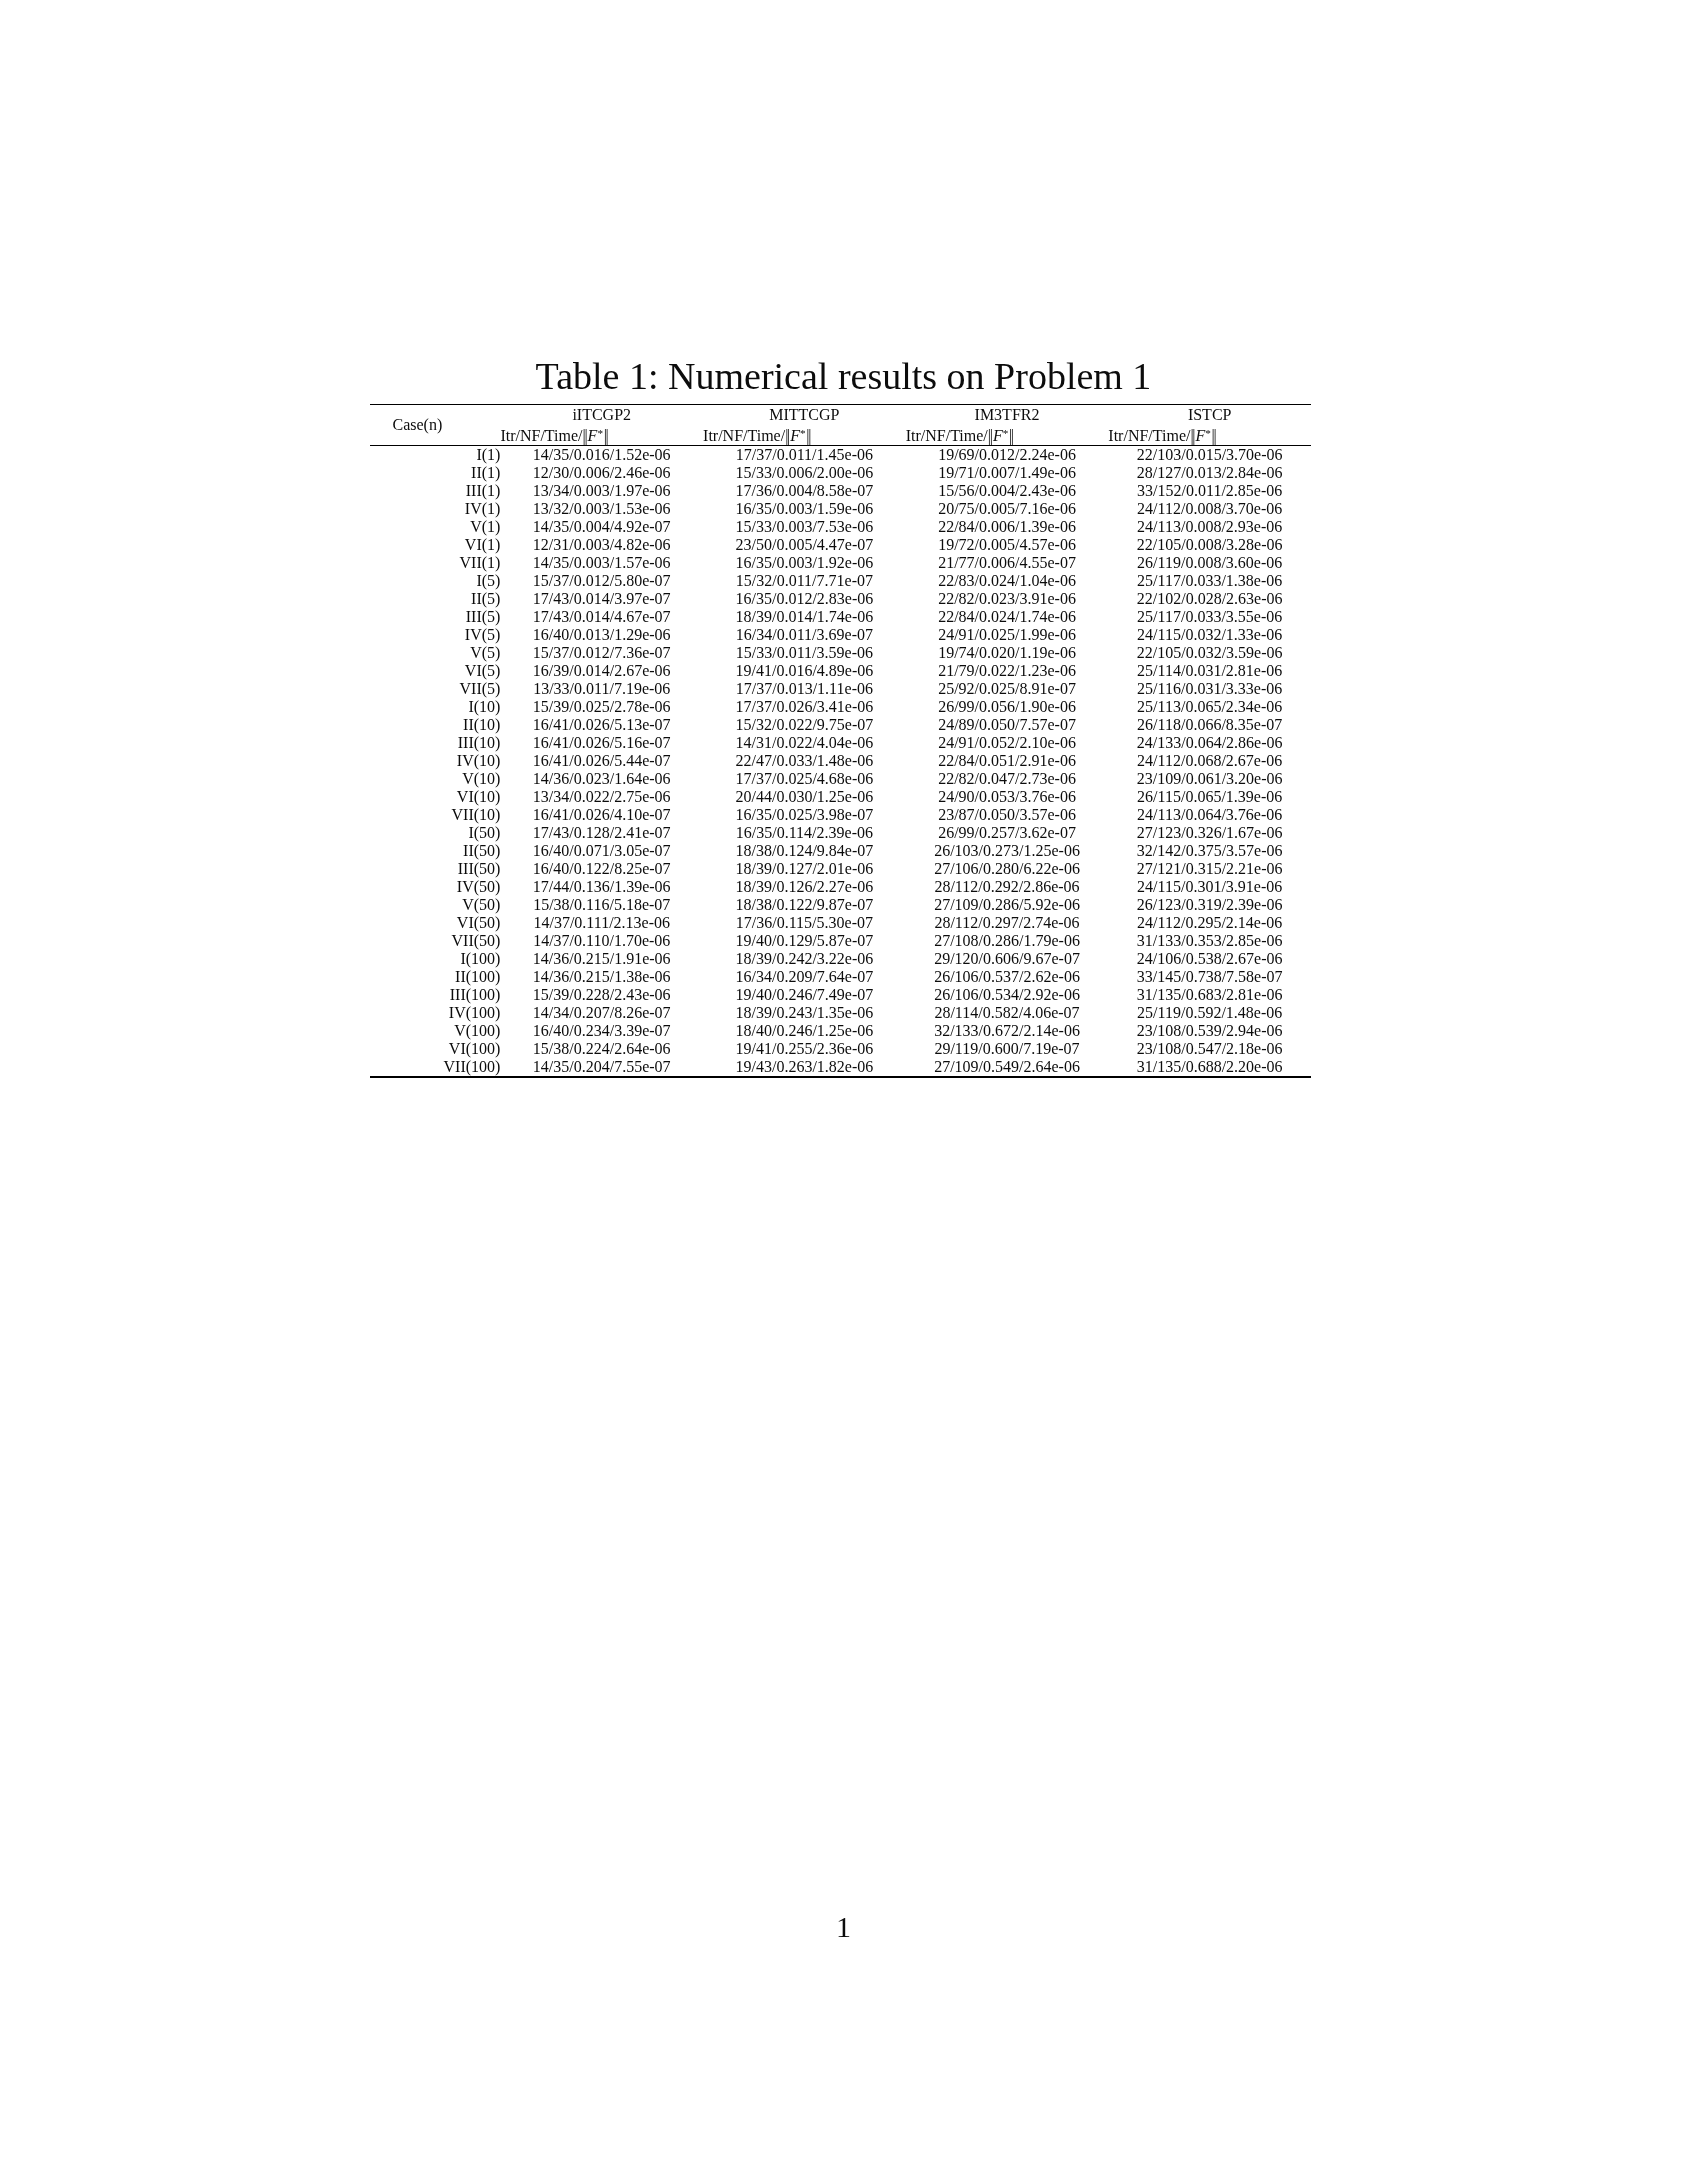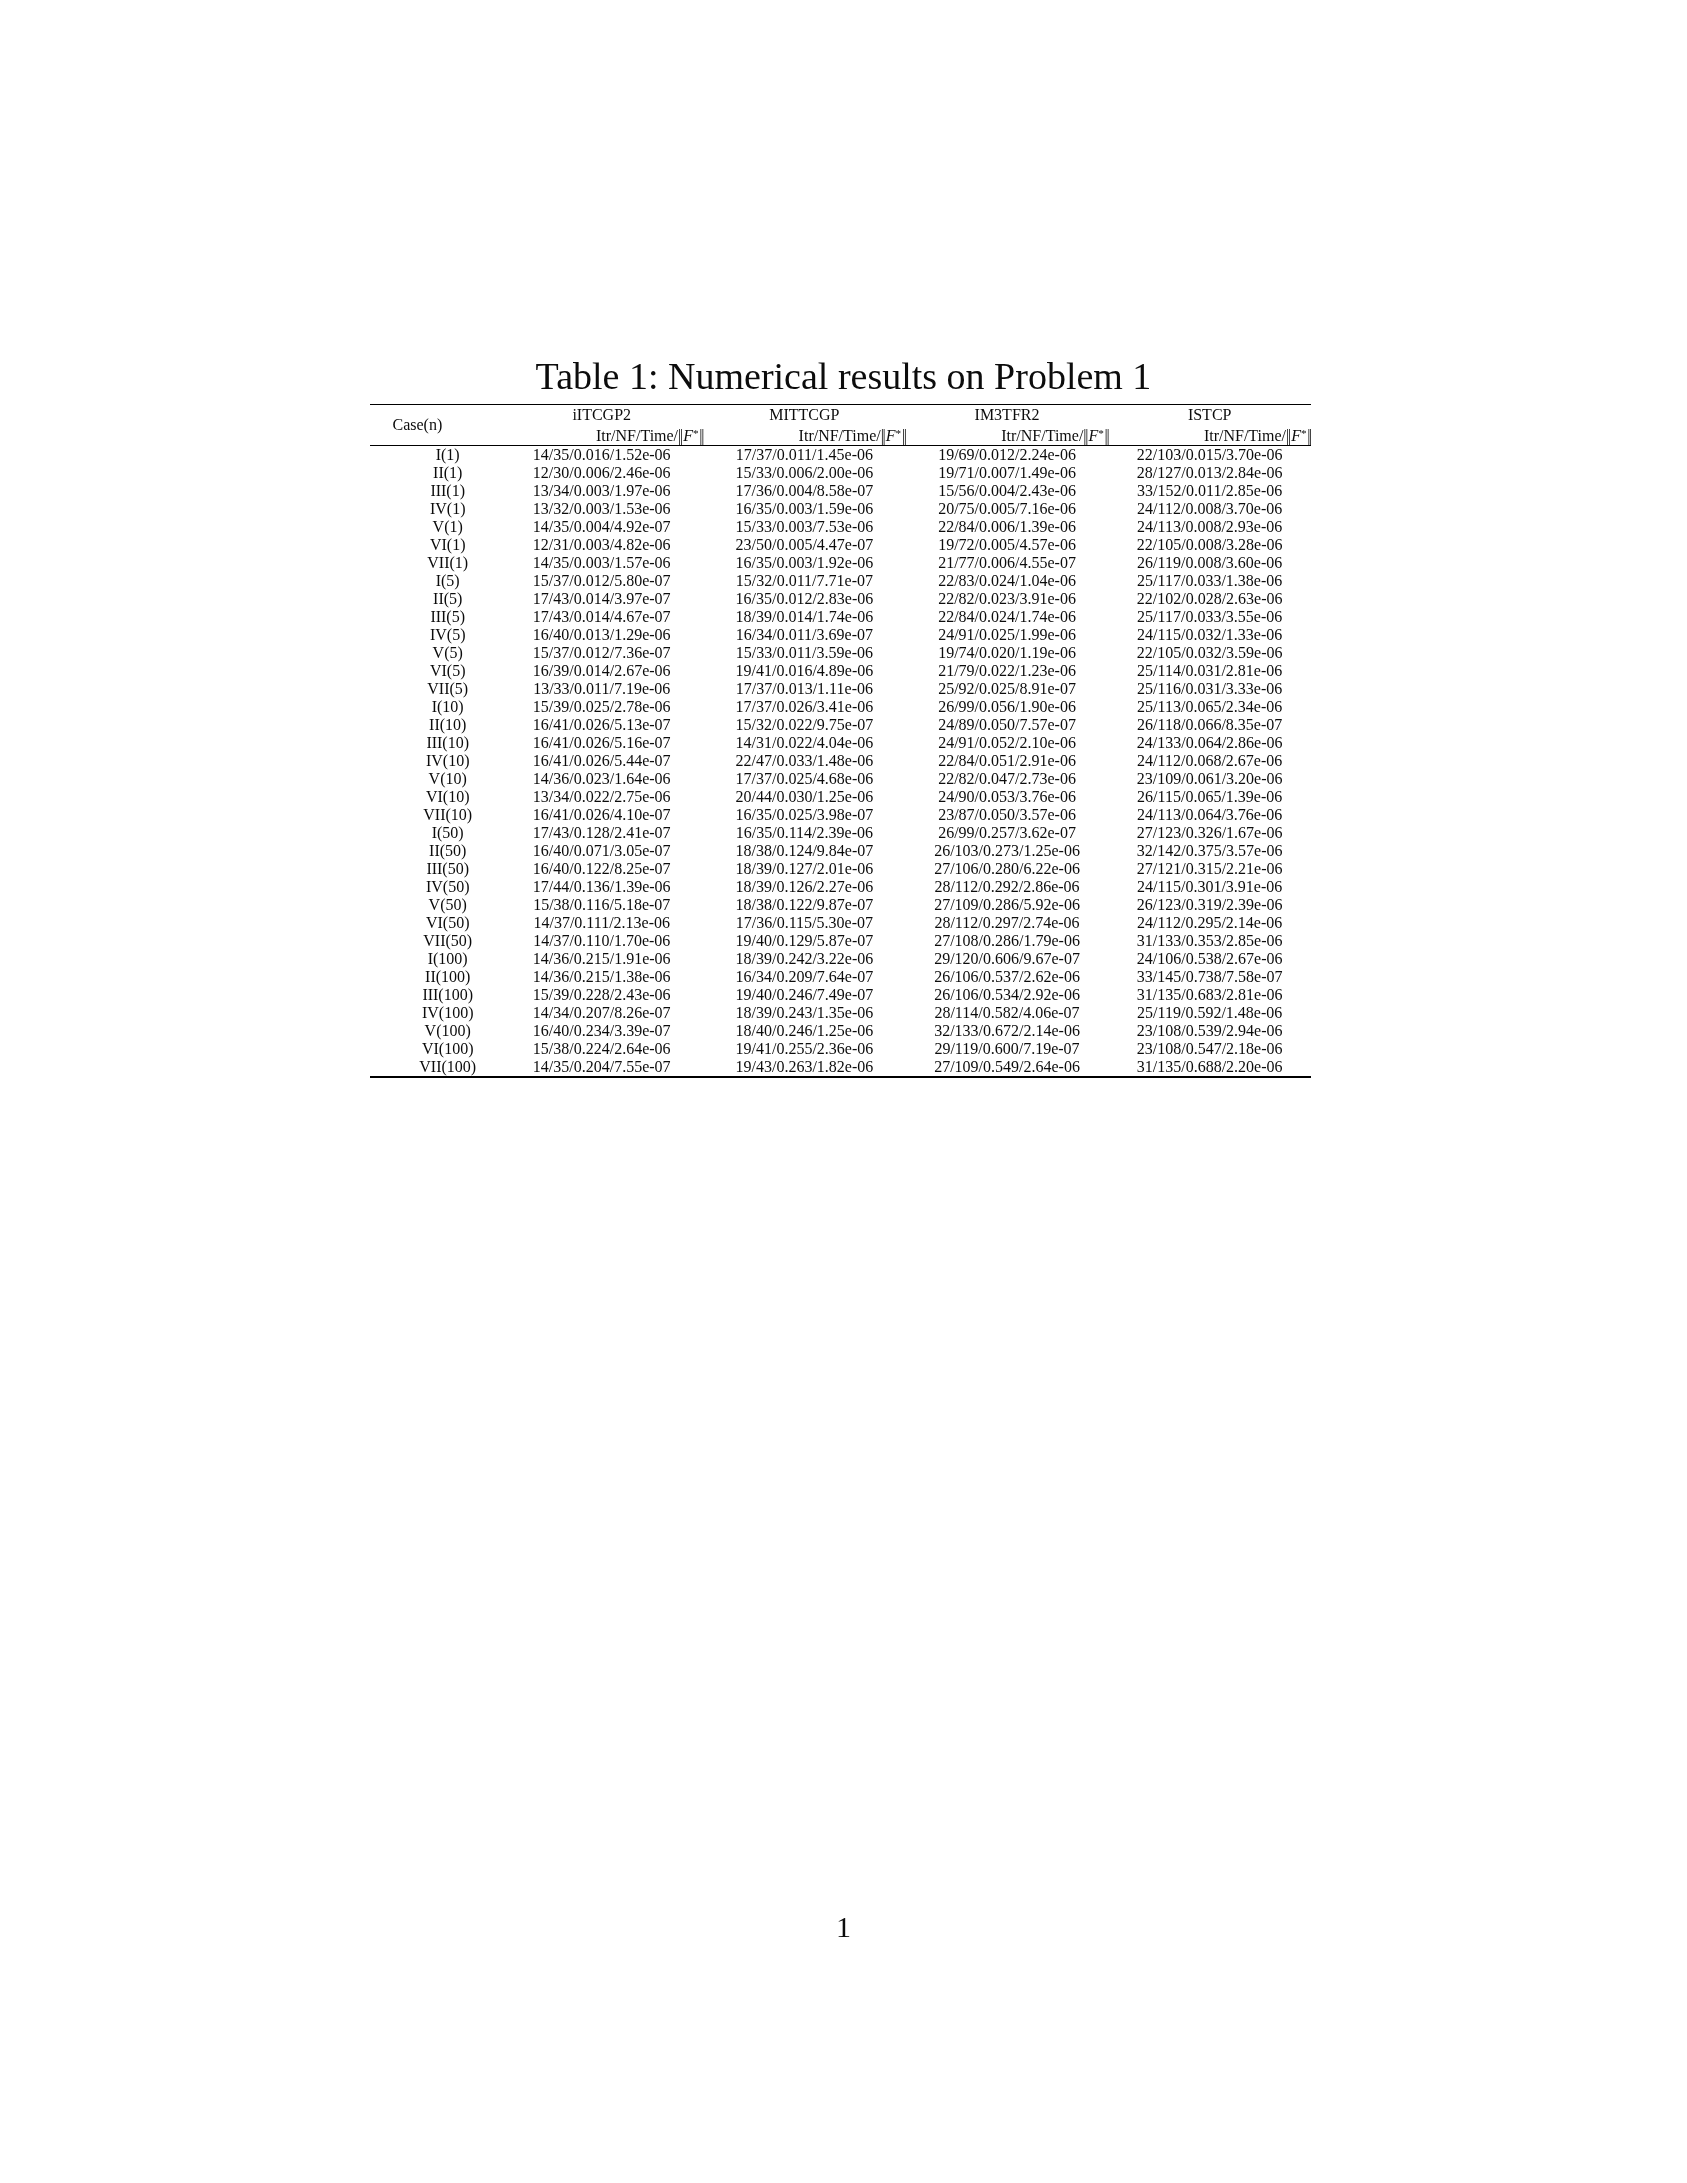--- a/index.html
+++ b/index.html
@@ -21,23 +21,23 @@
     border-top:1.3px solid #000;border-bottom:2px solid #000;
     font-size:16px;
   }
   col.c-case{width:130px;}
   col.c-val{width:202px;}
   thead{border-bottom:1.3px solid #000;}
   th{font-weight:normal;padding:0;}
   td{padding:0;}
   .corner-th{text-align:left;padding-left:22.5px;vertical-align:middle;font-size:16px;}
   .method-th{height:19px;line-height:19px;text-align:center;vertical-align:bottom;font-size:16px;}
-  .metric-th{height:19px;line-height:19px;text-align:right;font-size:16px;margin-top:20px;}
+  .metric-th{height:19px;line-height:19px;text-align:left;font-size:16px;margin-top:20px;}
   tbody td{height:18px;line-height:18px;white-space:nowrap;}
-  td.case{text-align:center;padding-left:25px;}
+  td.case{text-align:right;padding-left:25px;}
   td.val{text-align:center;}
   .fvar{font-style:italic;}
   .fstar{font-size:11.2px;vertical-align:4px;}
   .norm{letter-spacing:-1.3px;margin-right:1.3px;}
   .norm.last{margin-right:0;margin-left:0.7px;}
   .pageno{
     position:absolute;top:1911px;left:0;width:1687px;
     text-align:center;font-size:30px;line-height:32px;
   }
 </style>

